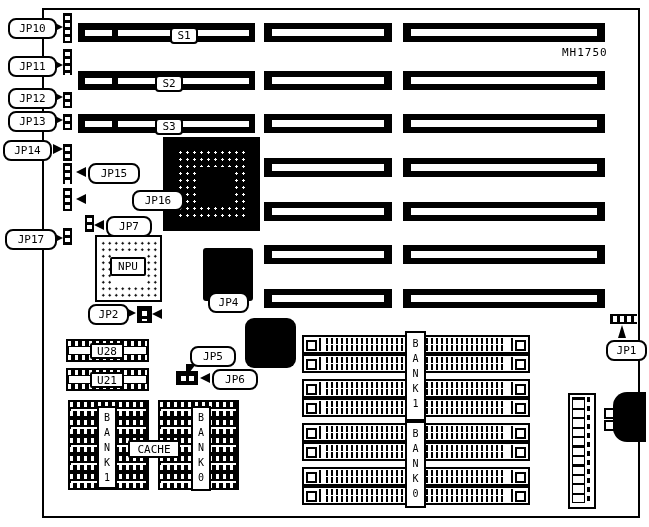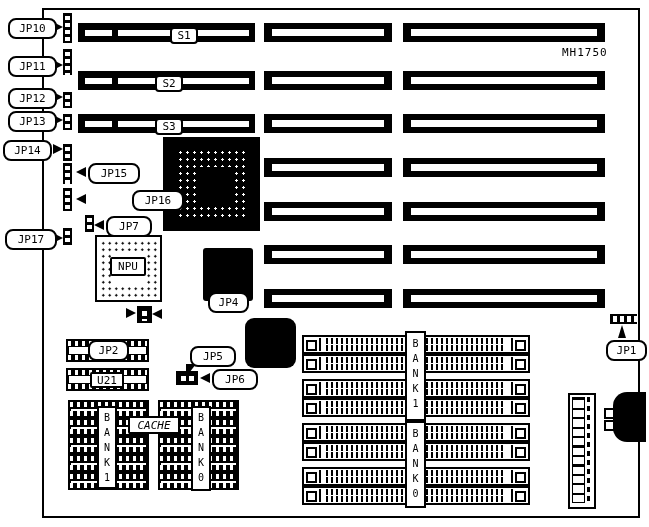--- a/index.html
+++ b/index.html
@@ -227,21 +227,21 @@
   <div class="abs vlabel" style="left:97px;top:406px;width:16px;height:77px;padding-top:2px;">B
 A
 N
 K
 1</div>
   <div class="abs vlabel" style="left:191px;top:406px;width:16px;height:79px;padding-top:2px;">B
 A
 N
 K
 0</div>
-  <div class="abs chip-label" style="left:128px;top:416px;width:48px;height:14px;font-style:italic;">CACHE</div>
+  <div class="abs chip-label" style="left:128px;top:440px;width:48px;height:14px;">CACHE</div>
 
   <div class="abs simm" style="left:302px;top:335px;width:224px;height:15px;">
     <div class="ticks kt"></div>
       <div class="ticks kb"></div>
     <div class="clip cl"></div>
       <div class="vbar vl"></div>
     <div class="clip cr"></div>
       <div class="vbar vr"></div>
     </div>
   <div class="abs simm" style="left:302px;top:354px;width:224px;height:15px;">
@@ -353,21 +353,21 @@
 
   <div class="abs callout" style="left:88px;top:190px;width:48px;height:17px;margin-left:44px;">JP16</div>
   <div class="abs tri-l" style="left:76px;top:194px;"></div>
 
   <div class="abs callout" style="left:106px;top:216px;width:42px;height:17px;">JP7</div>
   <div class="abs tri-l" style="left:94px;top:220px;"></div>
 
   <div class="abs callout" style="left:5px;top:229px;width:48px;height:17px;">JP17</div>
   <div class="abs tri-r" style="left:53px;top:233px;"></div>
 
-  <div class="abs callout" style="left:88px;top:304px;width:37px;height:17px;margin-top:36px;">JP2</div>
+  <div class="abs callout" style="left:88px;top:304px;width:37px;height:17px;">JP2</div>
   <div class="abs tri-r" style="left:126px;top:308px;"></div>
 
   <div class="abs callout" style="left:164px;top:292px;width:37px;height:17px;margin-left:44px;">JP4</div>
   <div class="abs tri-l" style="left:152px;top:309px;"></div>
 
   <div class="abs callout" style="left:190px;top:346px;width:42px;height:17px;">JP5</div>
   <div class="abs tri-dl" style="left:186px;top:364px;"></div>
 
   <div class="abs callout" style="left:212px;top:369px;width:42px;height:17px;">JP6</div>
   <div class="abs tri-l" style="left:200px;top:373px;"></div>

